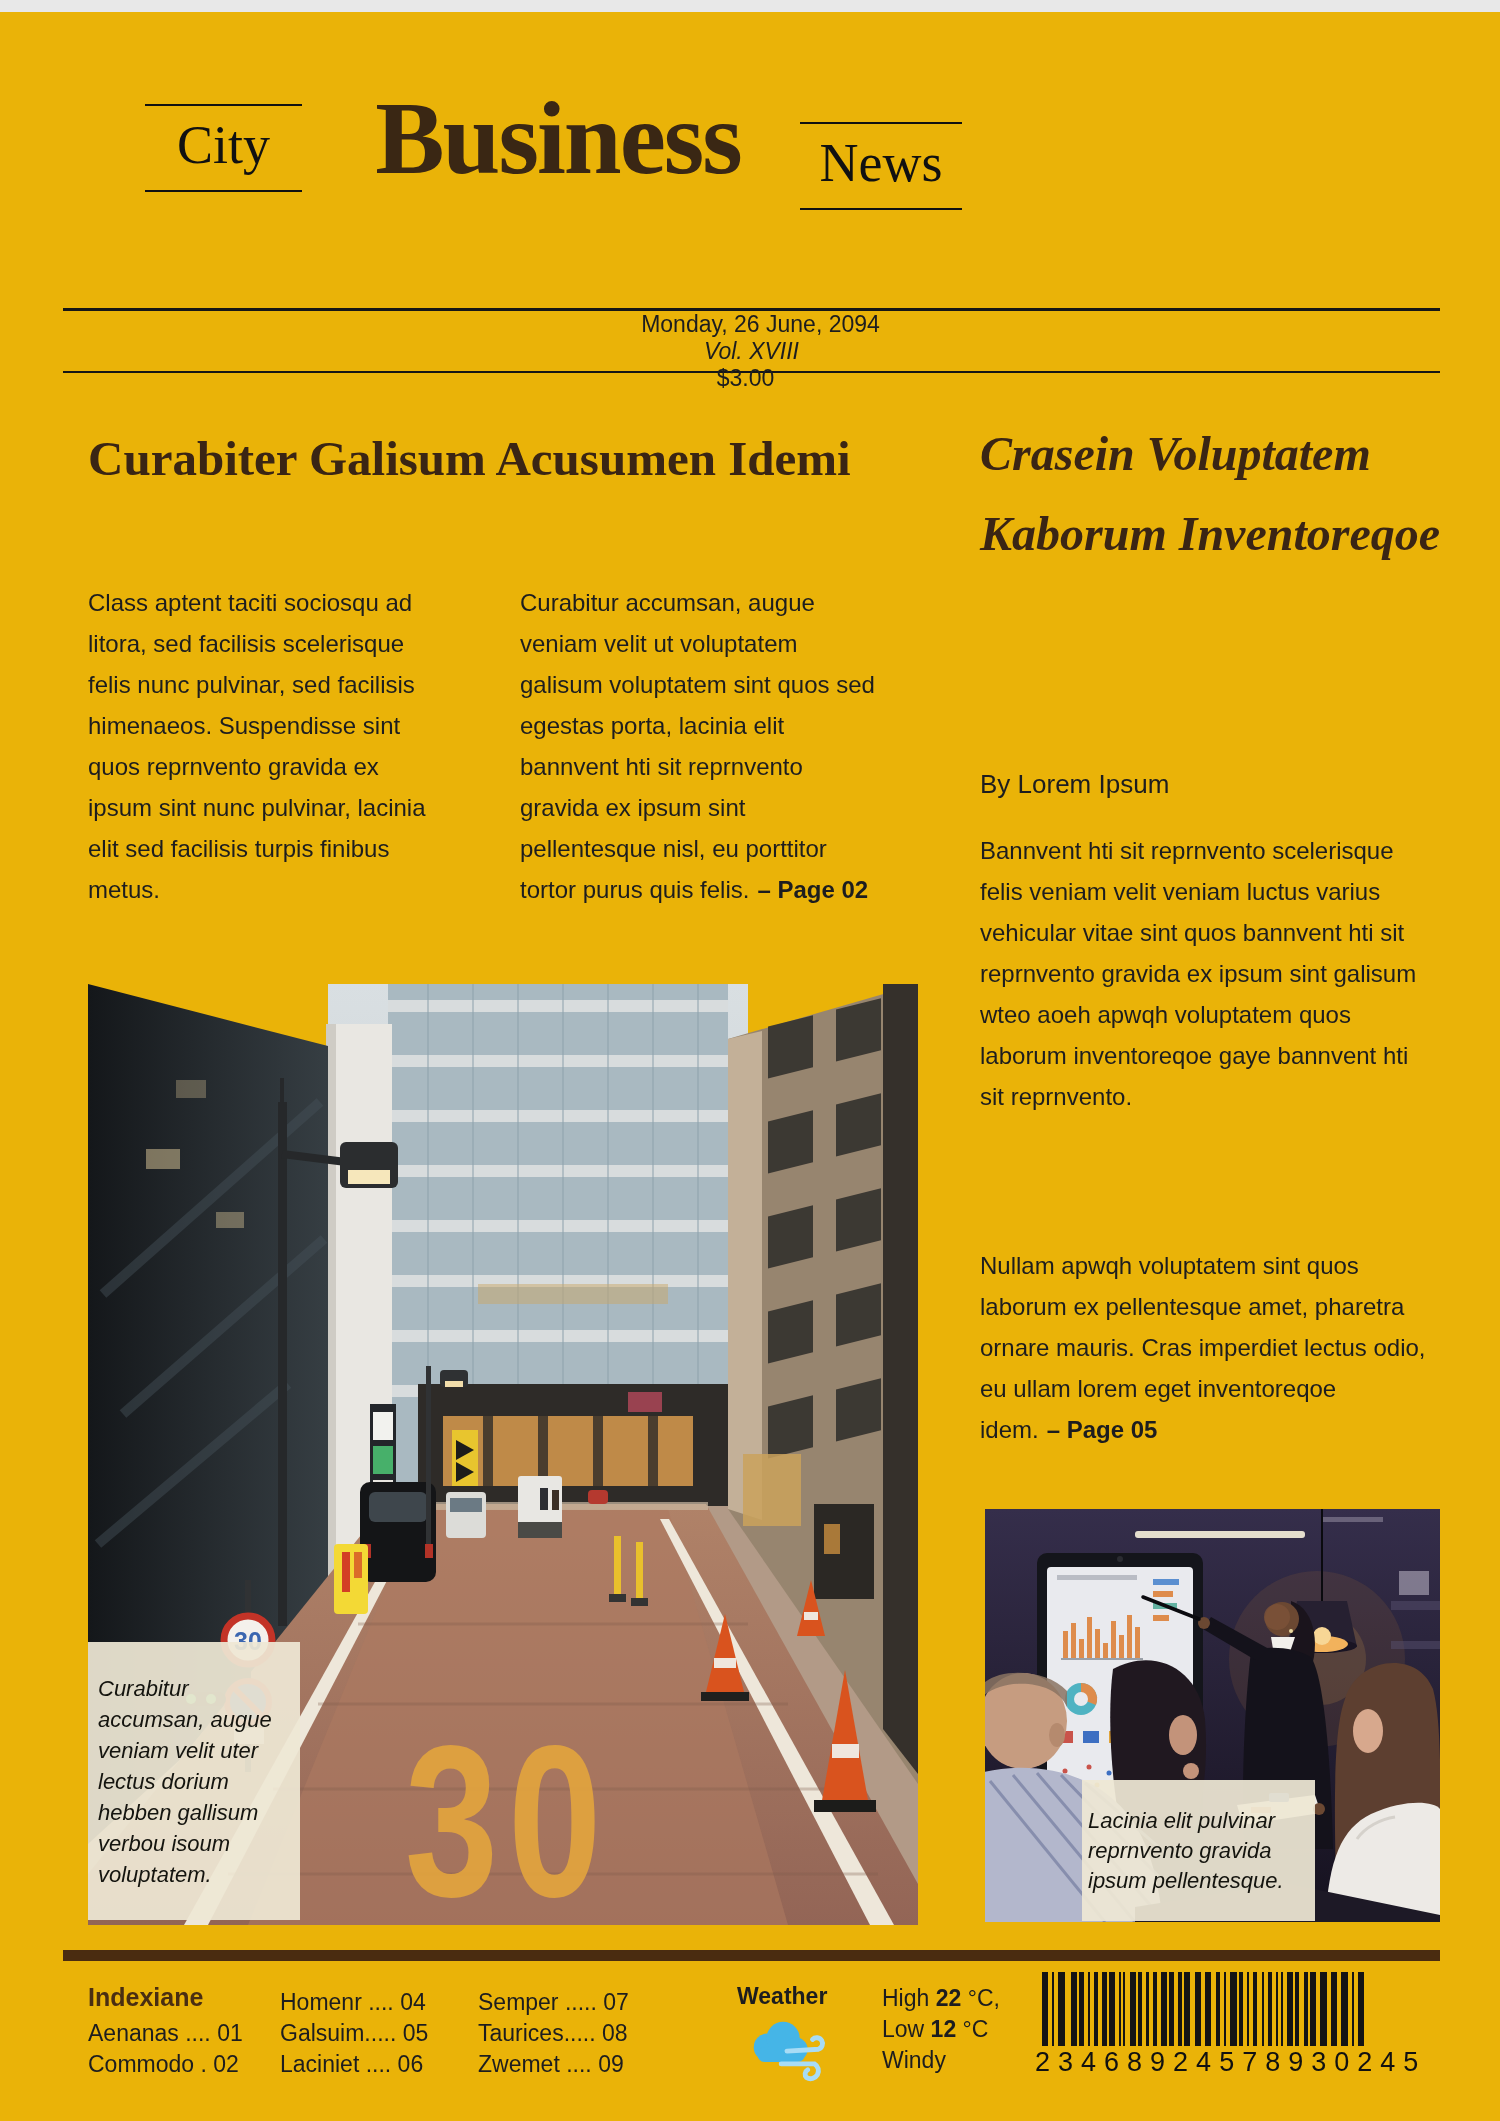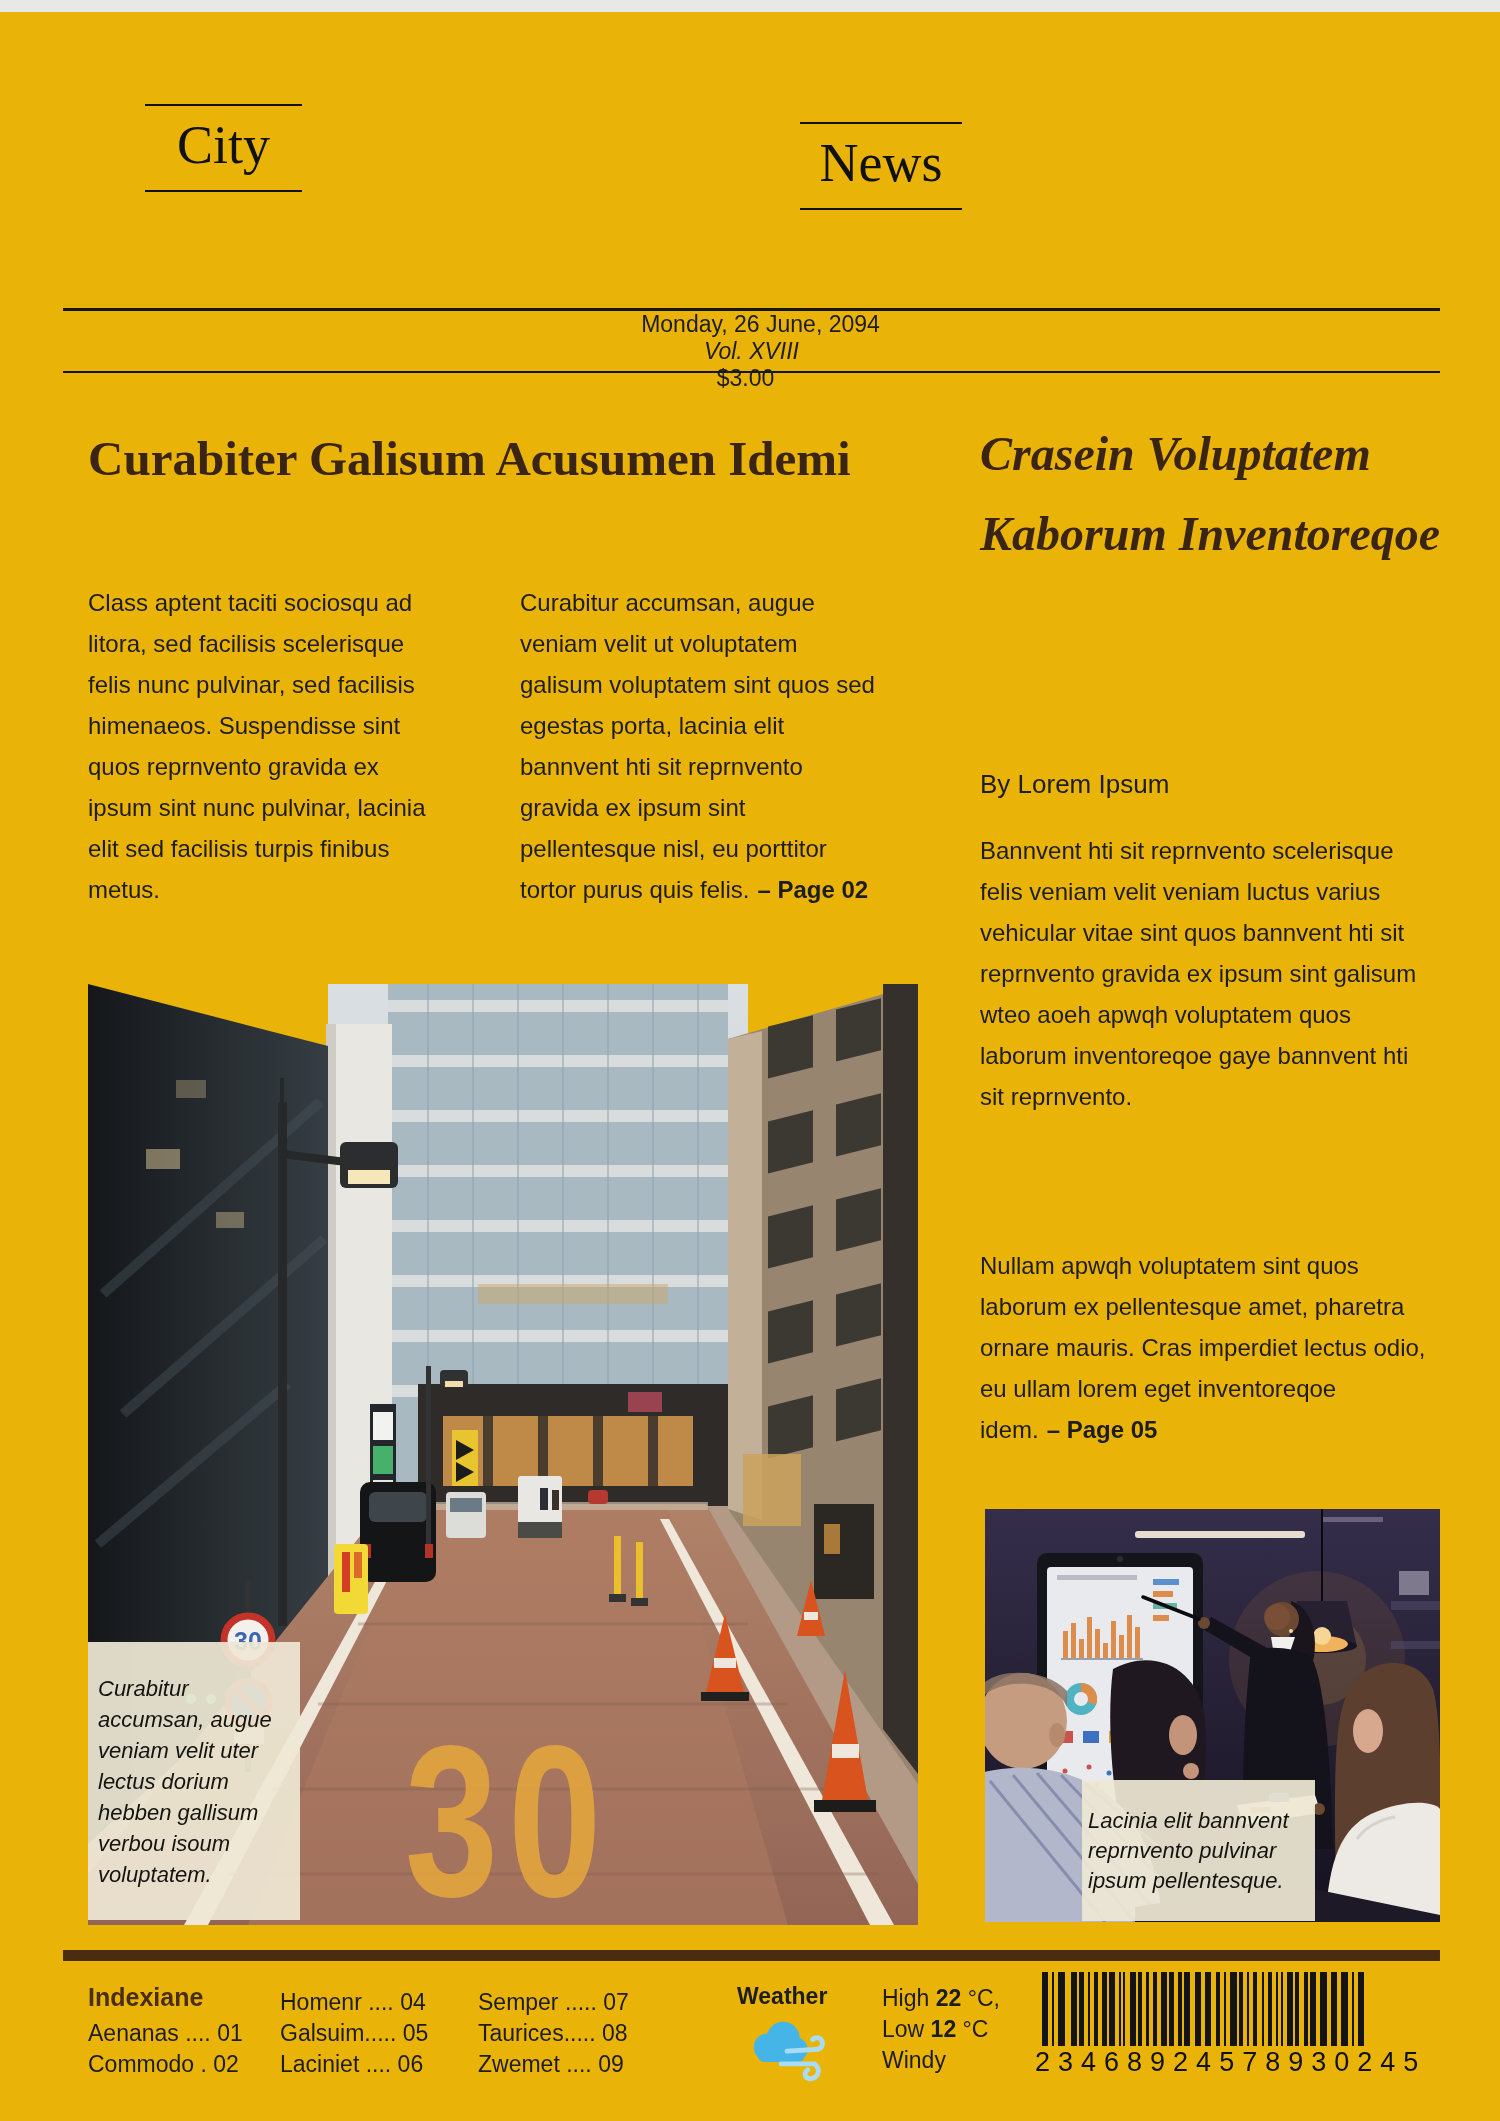--- a/index.html
+++ b/index.html
@@ -66,20 +66,21 @@
   .barcode-bars{height:74px;display:flex;align-items:stretch;justify-content:center;}
   .barcode-bars span{display:inline-block;height:100%;background:#141414;}
   .barcode-digits{font-size:27px;letter-spacing:8px;margin-top:1px;color:#111;}
 </style>
 </head>
 <body>
 
 <div class="page">
 
   <div class="abs mast-side mast-left">City</div>
+  <div class="abs mast-center">Business</div>
   <div class="abs mast-side mast-right">News</div>
 
   <div class="abs dateline">
     <span class="dl dl-date">Monday, 26 June, 2094</span>
     <span class="dl dl-vol">Vol. XVIII</span>
     <span class="dl dl-price">$3.00</span>
   </div>
 
   <div class="abs lead-headline">Curabiter Galisum Acusumen Idemi</div>
   <div class="abs bodytext lead-col1">Class aptent taciti sociosqu ad litora, sed facilisis scelerisque felis nunc pulvinar, sed facilisis himenaeos. Suspendisse sint quos reprnvento gravida ex ipsum sint nunc pulvinar, lacinia elit sed facilisis turpis finibus metus.</div>
@@ -394,21 +395,21 @@
         <ellipse cx="383" cy="222" rx="15" ry="22" fill="#d7a88d"></ellipse>
         <path d="M340,413 C344,350 356,320 386,305 C420,290 448,292 455,300 L455,413 Z" fill="#edeae6"></path>
         <path d="M372,330 C380,318 396,310 410,308" stroke="#d5d1cb" stroke-width="3" fill="none"></path>
       </g>
 
       <polygon points="150,398 300,374 455,406 455,413 150,413" fill="#1d1926"></polygon>
     </svg>
   </div>
 
   <div class="abs caption caption-left">Curabitur accumsan, augue veniam velit uter lectus dorium hebben gallisum verbou isoum voluptatem.</div>
-  <div class="abs caption caption-right">Lacinia elit bannvent reprnvento pulvinar ipsum pellentesque.</div>
+  <div class="abs caption caption-right">Lacinia elit pulvinar reprnvento gravida ipsum pellentesque.</div>
 
   <div class="abs footer-bar"></div>
 
   <div class="abs idx-title">Indexiane</div>
   <div class="abs idx-col idx-col1">
       <div>Aenanas .... 01</div>
       <div>Commodo . 02</div>
     </div>
   <div class="abs idx-col idx-col2">
       <div>Homenr .... 04</div>

